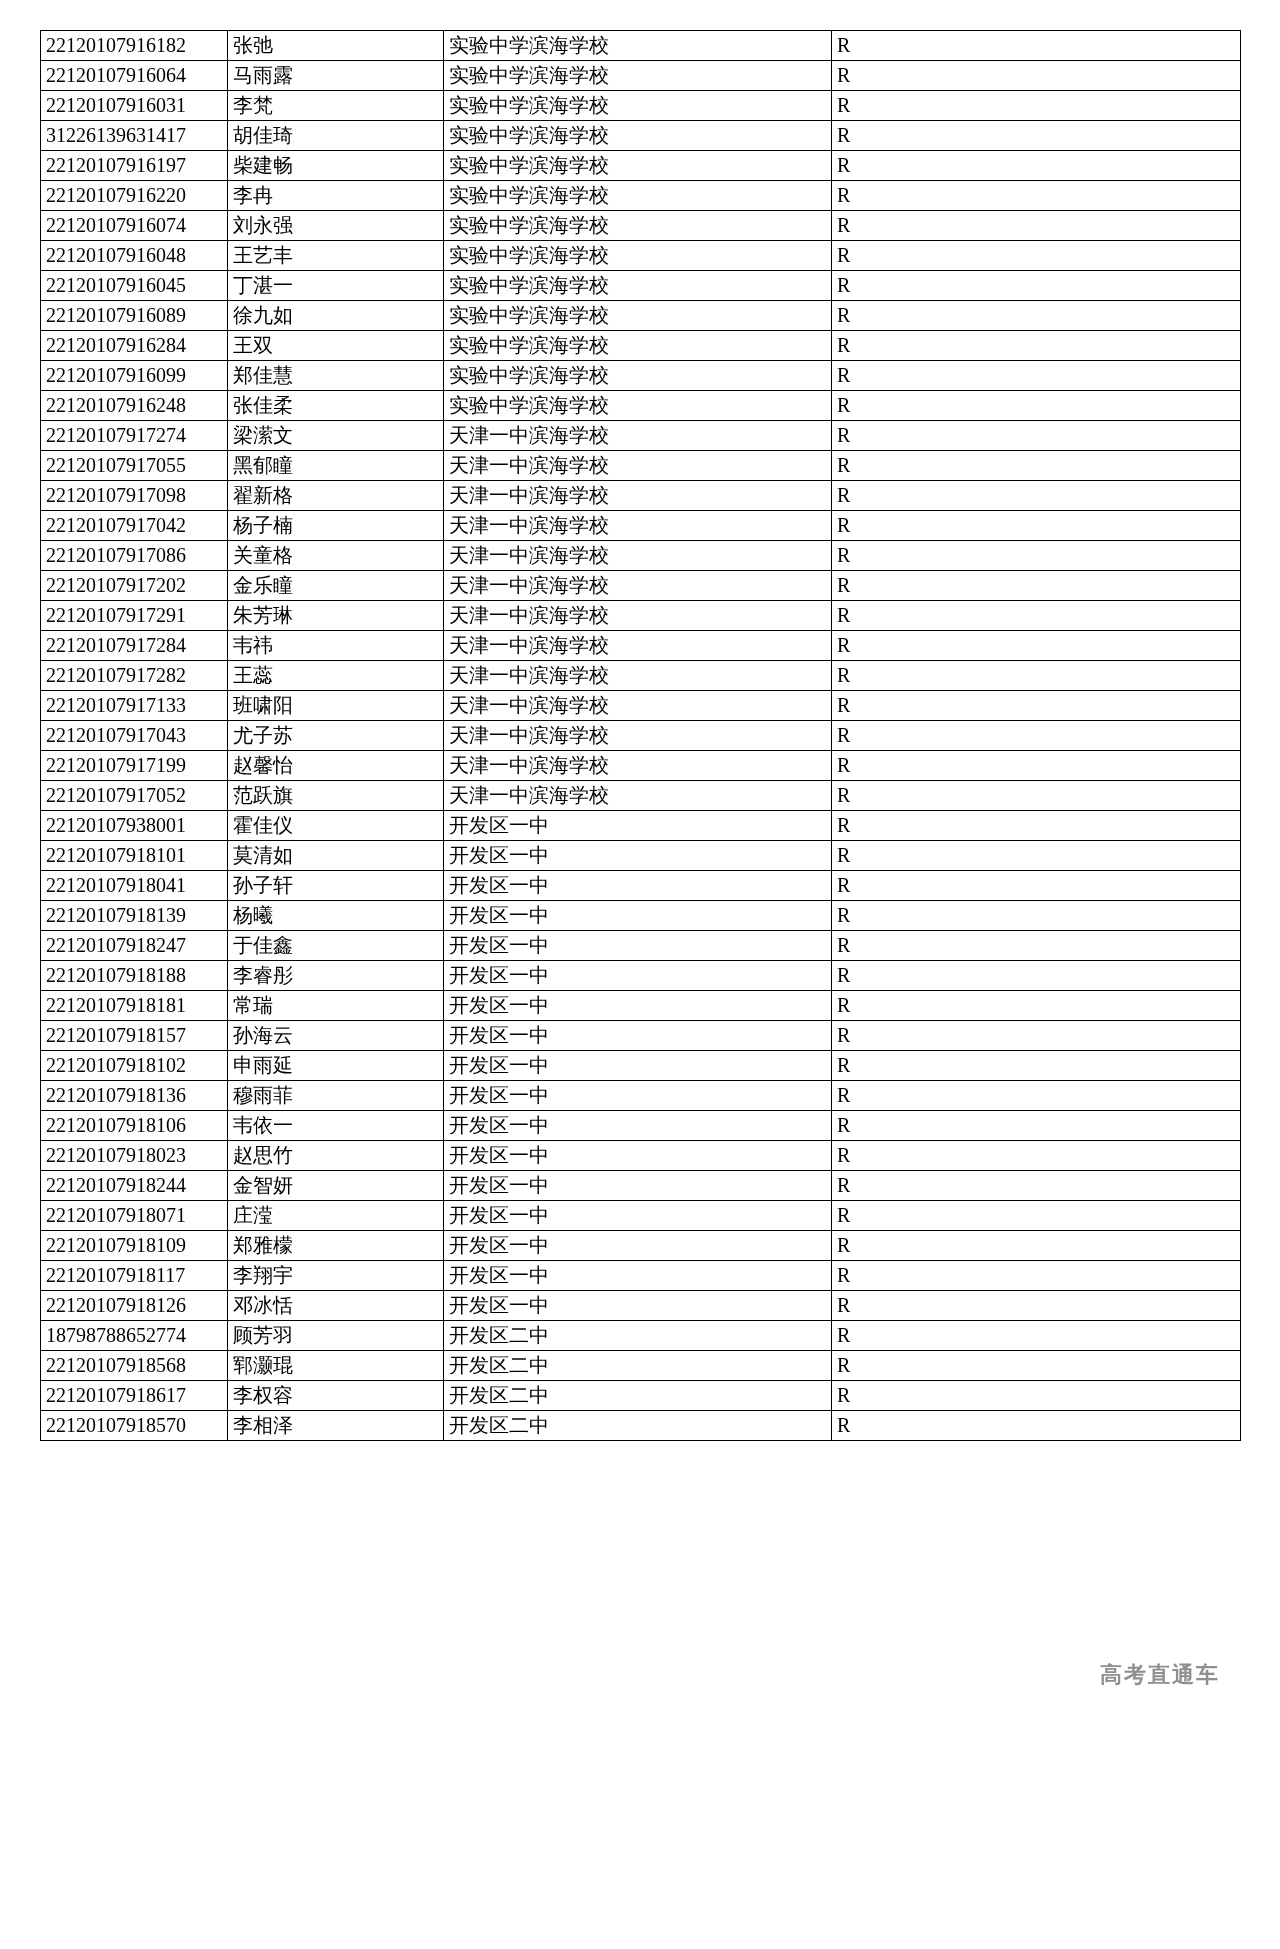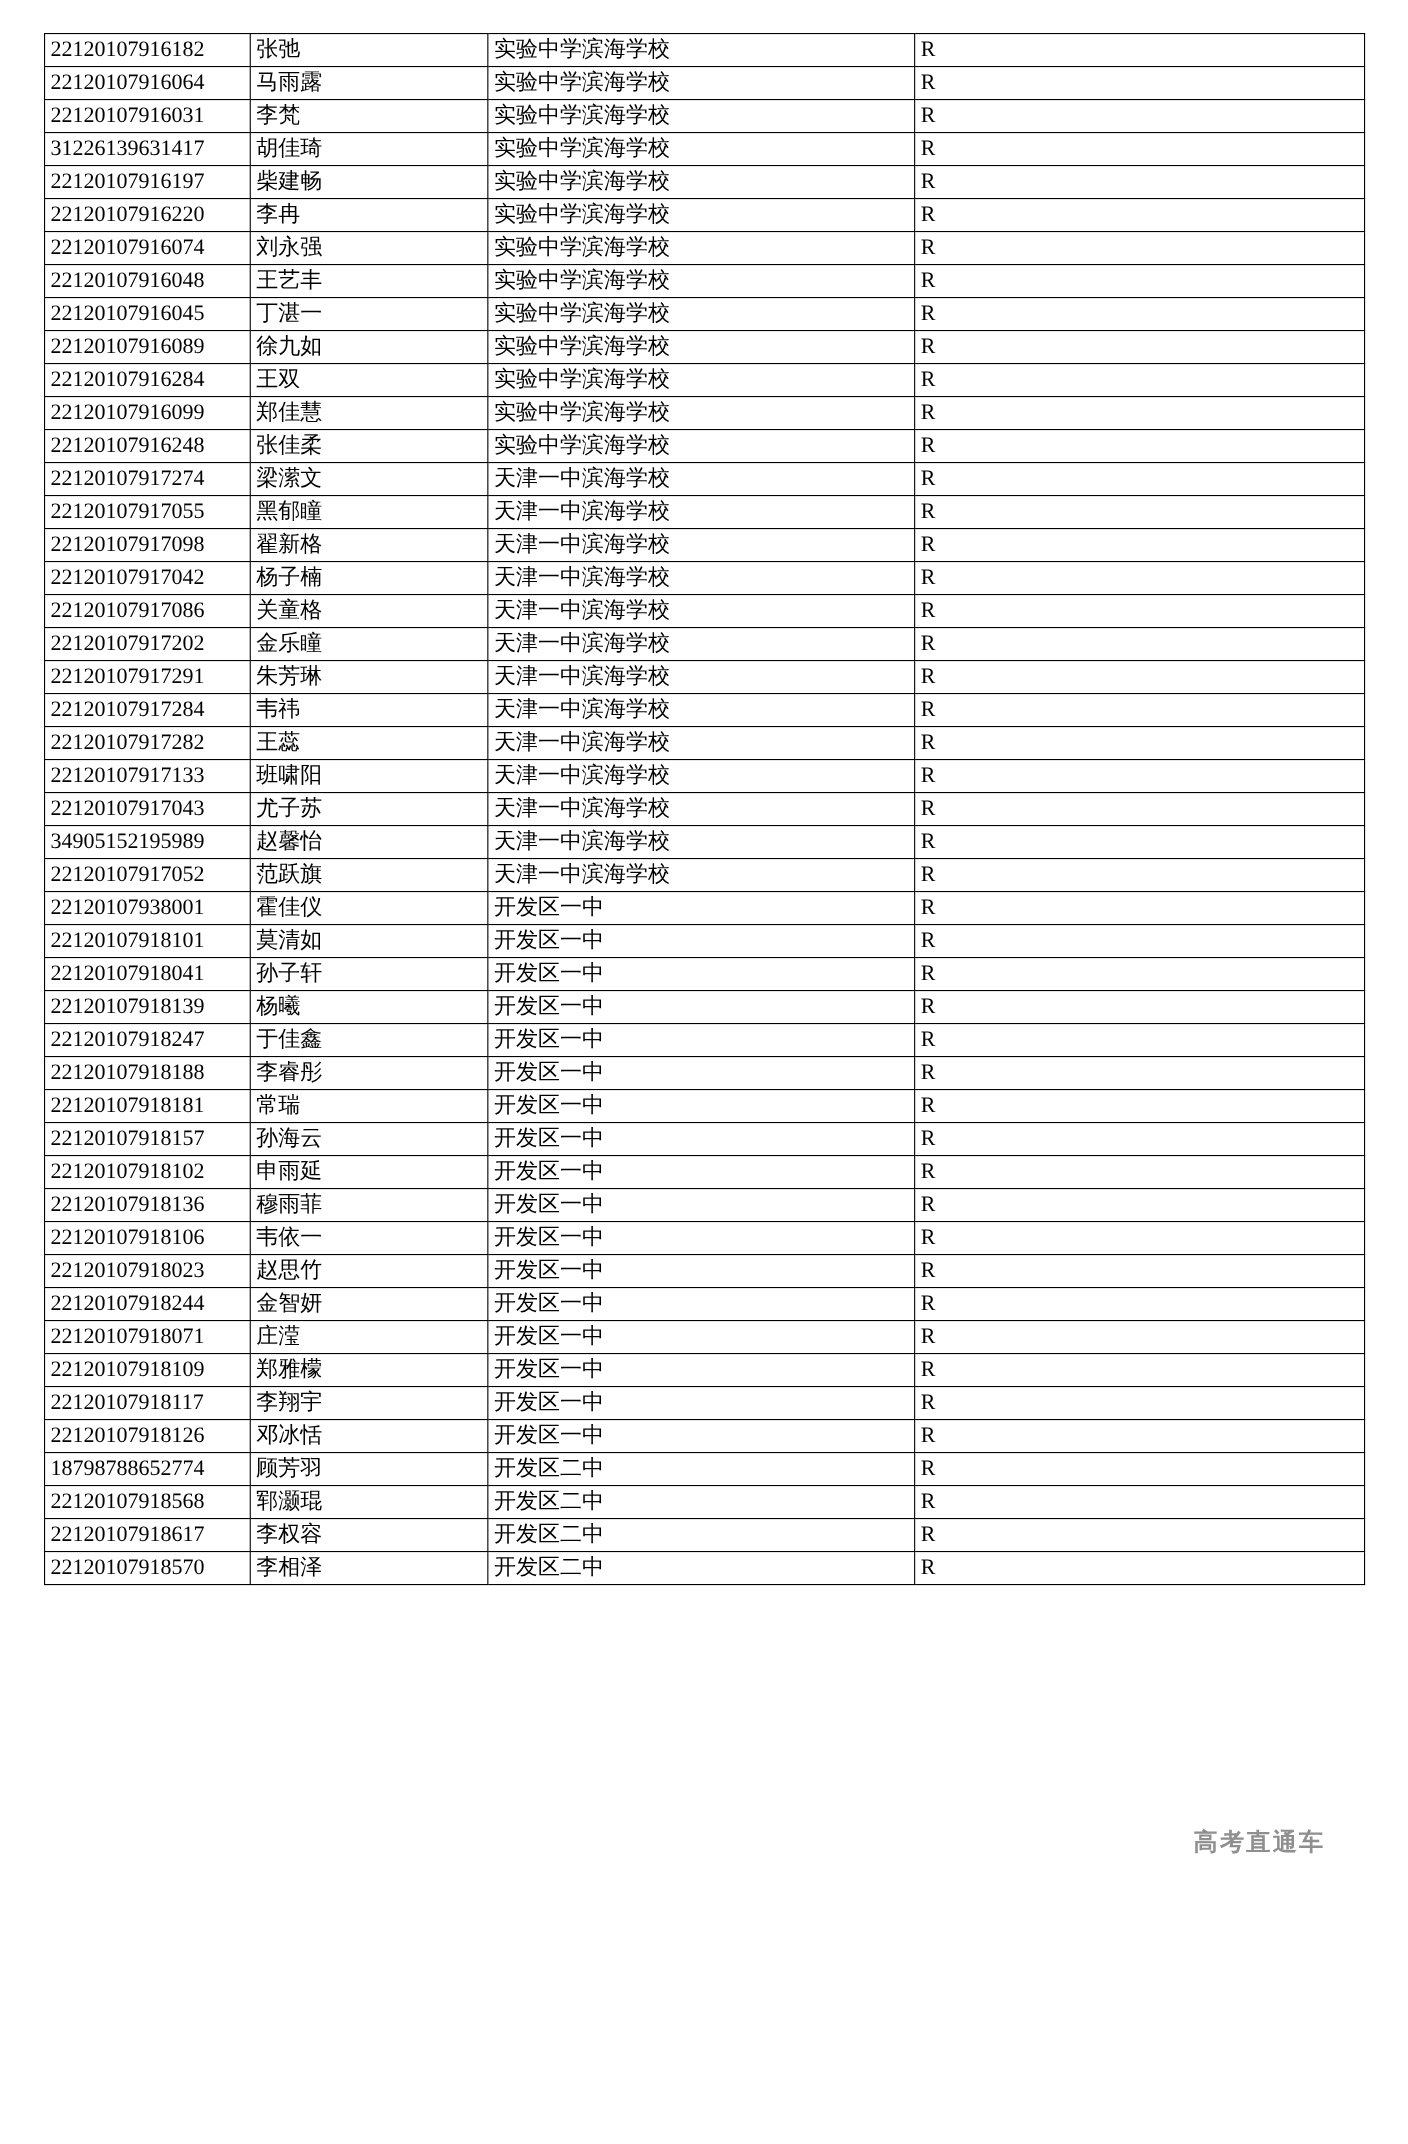--- a/index.html
+++ b/index.html
@@ -36,21 +36,21 @@
     white-space: nowrap;
     overflow: hidden;
     color: #000;
   }
   .col-id     { width: 187px; }
   .col-name   { width: 216px; }
   .col-school { width: 388px; }
   .col-flag   { width: 409px; }
   .watermark {
     position: absolute;
-    right: 75px;
+    right: 60px;
     bottom: 13px;
     font-family: "Liberation Sans", "DejaVu Sans", sans-serif;
     font-size: 22px;
     font-weight: bold;
     letter-spacing: 2px;
     color: #8f8f8f;
   }
 </style>
 </head>
 <body>
@@ -203,21 +203,21 @@
           <td>天津一中滨海学校</td>
           <td>R</td>
         </tr>
         <tr>
           <td>22120107917043</td>
           <td>尤子苏</td>
           <td>天津一中滨海学校</td>
           <td>R</td>
         </tr>
         <tr>
-          <td>34905152195989</td>
+          <td>22120107917199</td>
           <td>赵馨怡</td>
           <td>天津一中滨海学校</td>
           <td>R</td>
         </tr>
         <tr>
           <td>22120107917052</td>
           <td>范跃旗</td>
           <td>天津一中滨海学校</td>
           <td>R</td>
         </tr>

